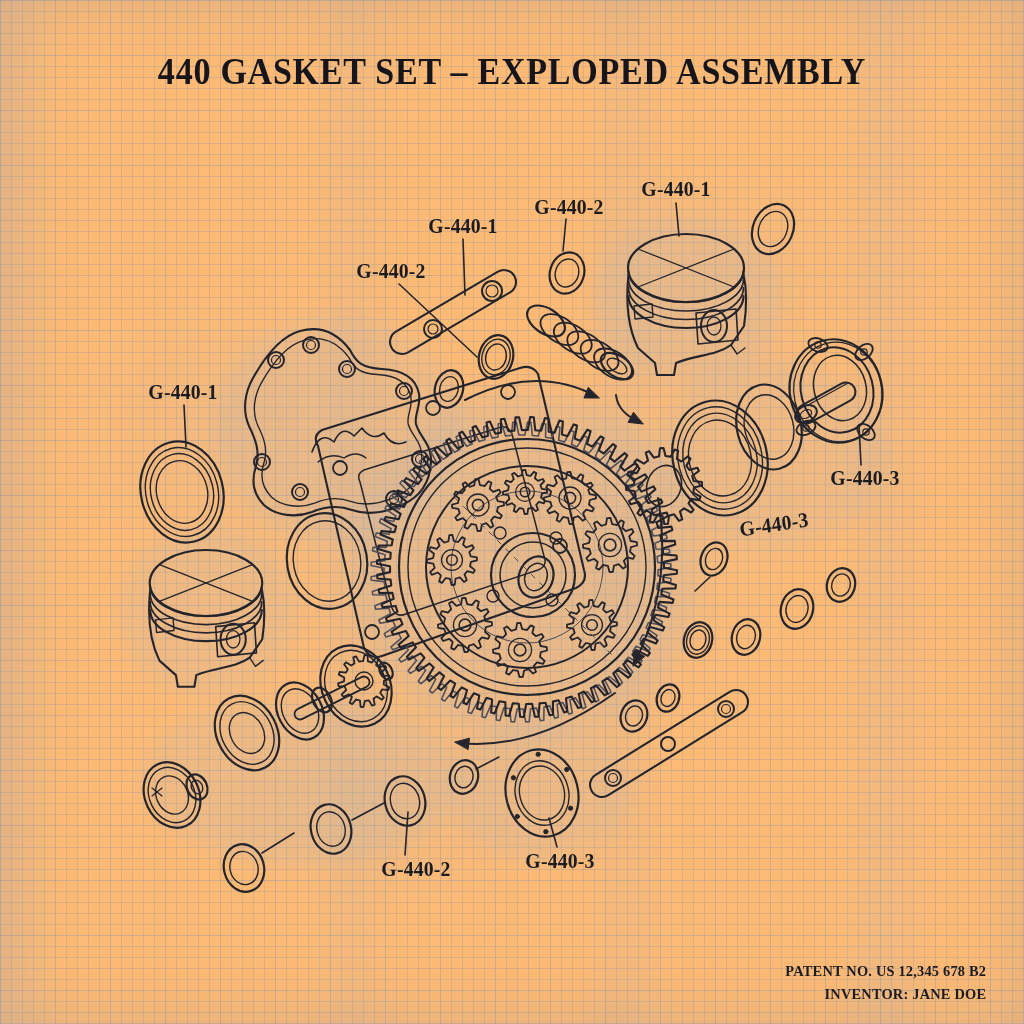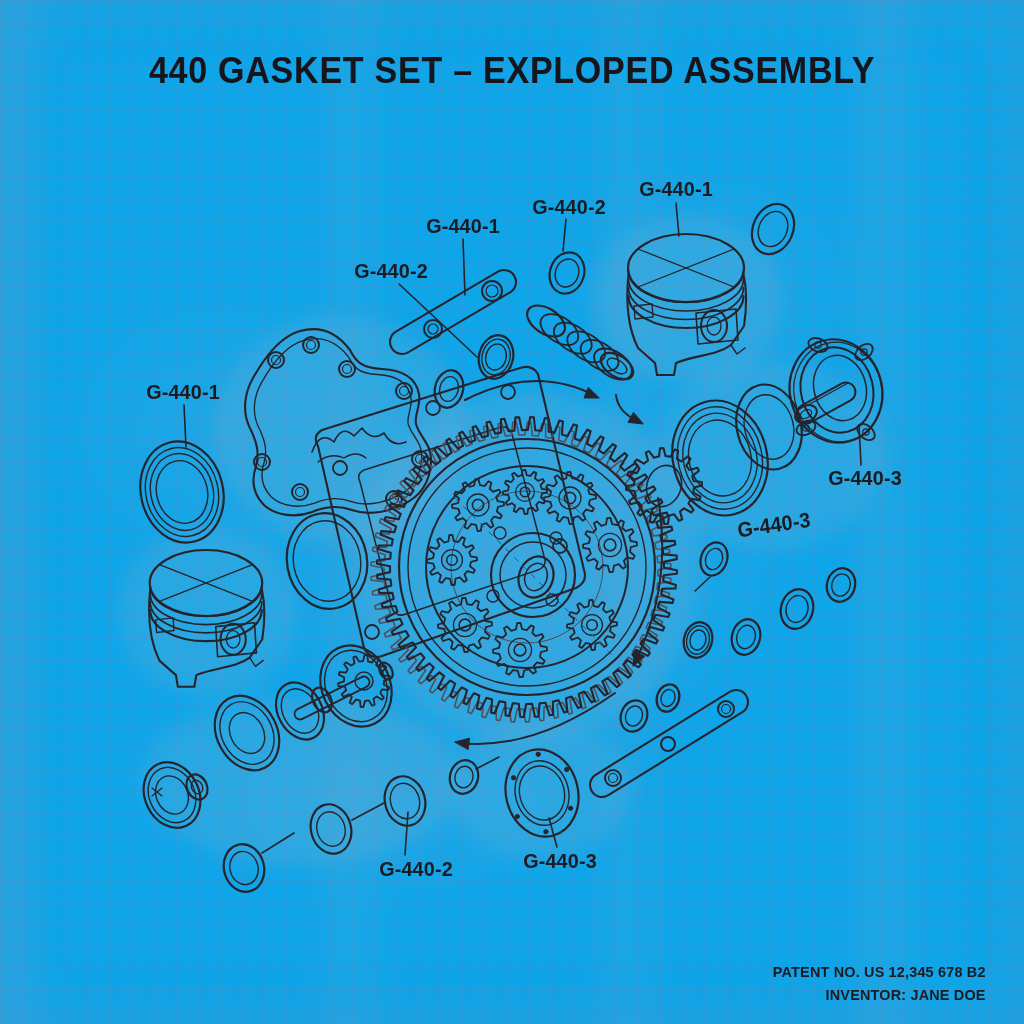--- a/index.html
+++ b/index.html
@@ -1,19 +1,19 @@
 <!DOCTYPE html>
 <html><head>
 <meta charset="utf-8">
 <style>
   html,body{margin:0;padding:0;background:#dfe5ee;}
   #page{
     position:relative;width:1024px;height:1024px;overflow:hidden;
-    background-color:#0ea5e9;
-    font-family:Liberation Sans, sans-serif;
+    background-color:#fdba74;
+    font-family:Liberation Serif, serif;
     box-shadow:inset 0 0 60px rgba(120,140,170,.25);
   }
   
   #grid{
     position:absolute;inset:0;
     background-image:
       repeating-linear-gradient(to right, rgba(96,134,188,.22) 0 1px, transparent 1px 11px),
       repeating-linear-gradient(to bottom, rgba(96,134,188,.22) 0 1px, transparent 1px 11px),
       repeating-linear-gradient(to right, rgba(96,134,188,.10) 0 1px, transparent 1px 55px),
       repeating-linear-gradient(to bottom, rgba(96,134,188,.10) 0 1px, transparent 1px 55px);

